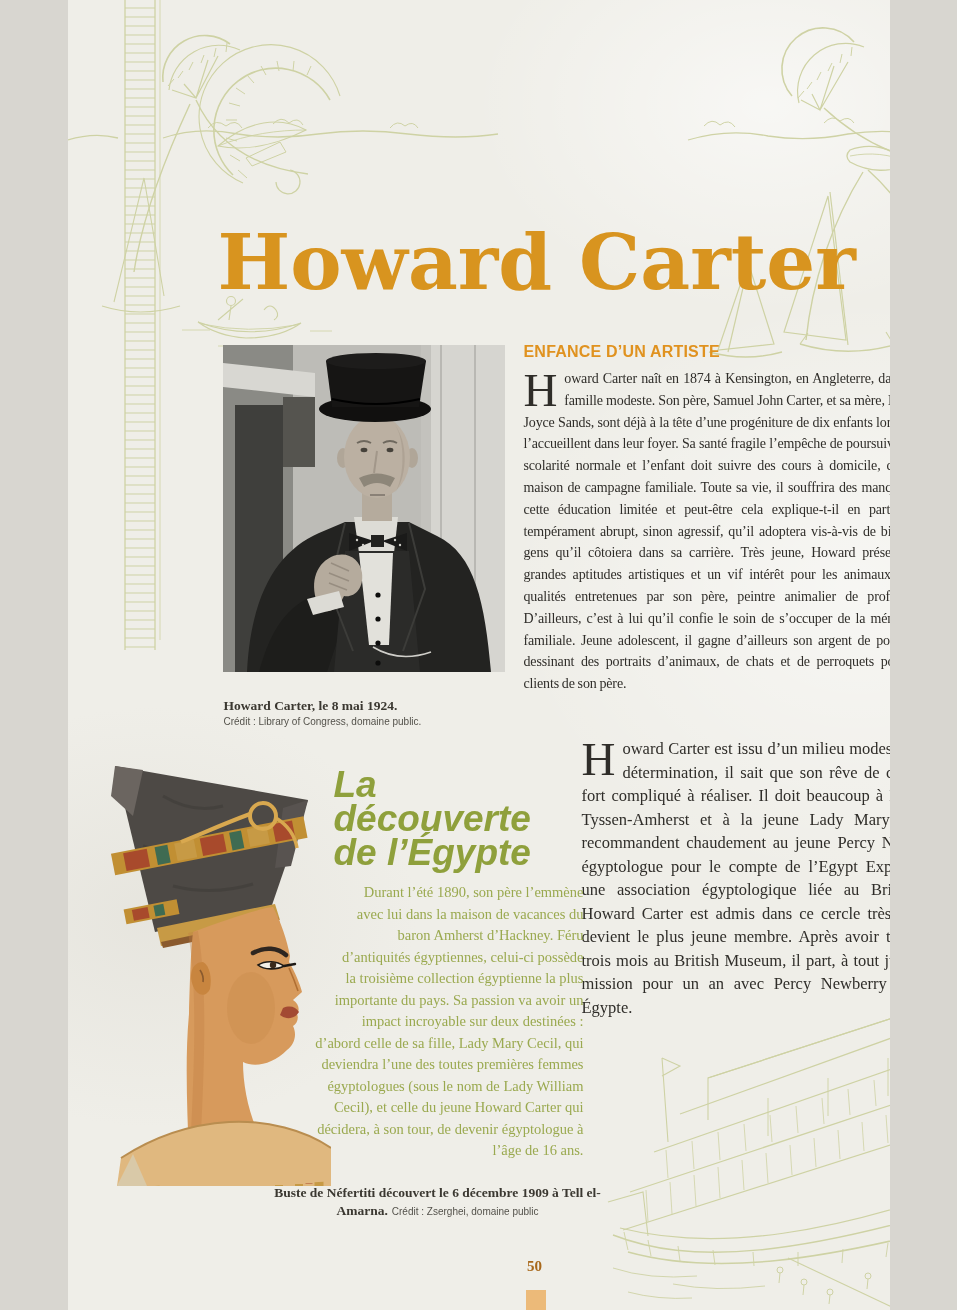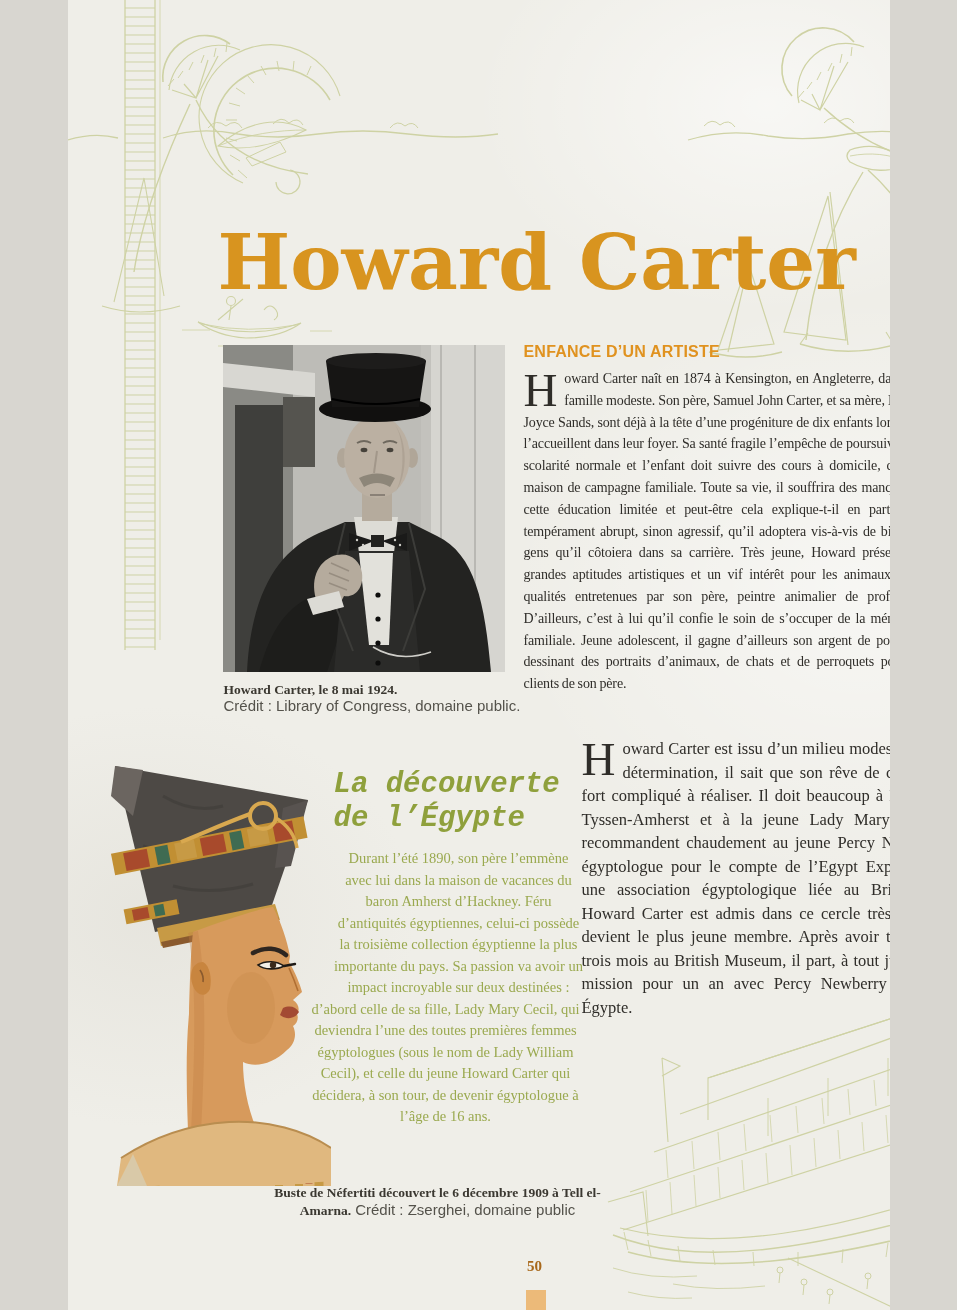--- a/index.html
+++ b/index.html
@@ -46,37 +46,37 @@
   .col1 p{font-size:14px;line-height:21.8px;letter-spacing:-0.15px;word-spacing:-0.5px;}
   .col2{left:514px;top:737px;width:408px;}
   .col2 p{font-size:16.5px;line-height:23.5px;}
   .dropcap{
     float:left;
     font-family:"Liberation Serif", serif;
     font-size:47px;line-height:38px;
     padding:3px 7px 0 0;color:var(--body_text);
   }
   .caption{color:#3b3831;}
-  .cap-bold{font-weight:700;font-size:13.5px;line-height:17px;}
-  .cap-credit{font-family:"Liberation Sans", sans-serif;font-weight:400;font-size:15px;line-height:15px;color:#54524b;}
+  .cap-bold{font-weight:700;font-size:13.5px;line-height:17px;margin-top:16px;}
+  .cap-credit{font-family:"Liberation Sans", sans-serif;font-weight:400;font-size:10px;line-height:15px;color:#54524b;}
   .carter-cap{left:156px;top:681px;width:300px;}
   .bust-cap{left:205px;top:1183px;width:330px;text-align:center;}
   .bust-cap .cap-bold{display:inline;}
   .bust-cap .cap-credit{display:inline;}
 
   .sidebar{left:240px;top:768px;width:276px;}
   .sidebar h4{
     margin:0 0 12px 26px;
-    font-family:Liberation Mono, monospace;
+    font-family:Liberation Sans, sans-serif;
     font-style:italic;font-weight:700;
-    font-size:29px;line-height:34px;
+    font-size:37px;line-height:34px;
     color:var(--olive);
   }
   .sidebar p{
-    margin:0;text-align:center;
+    margin:0;text-align:right;
     font-size:14.5px;line-height:21.5px;
     color:var(--olive_light);
   }
   .bust-spacer{float:left;width:26px;height:150px;}
 
   .page-number{
     left:407px;top:1258px;width:120px;
     text-align:center;font-weight:700;font-size:15px;
     color:var(--page_number_color);
   }

